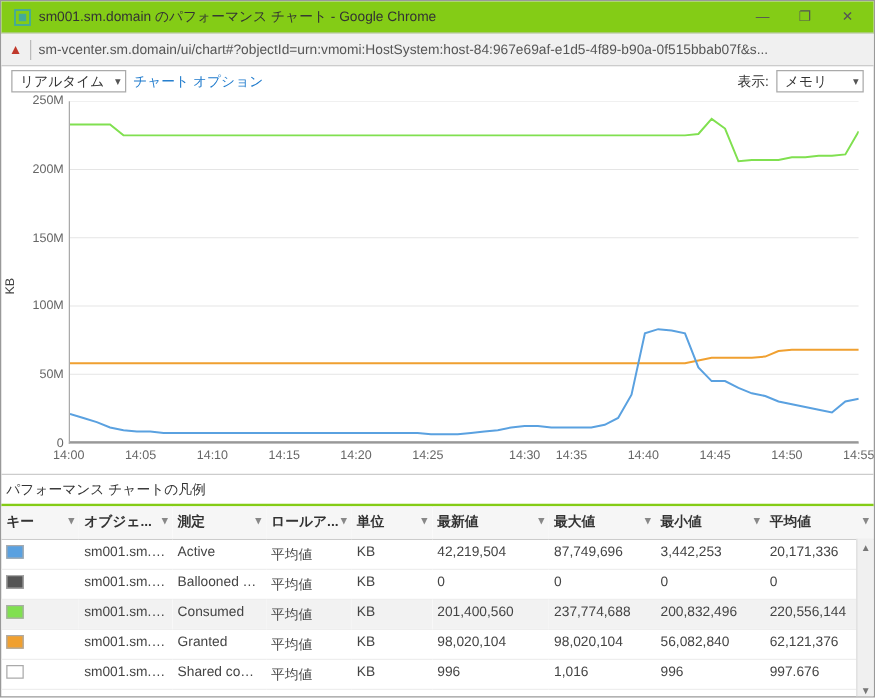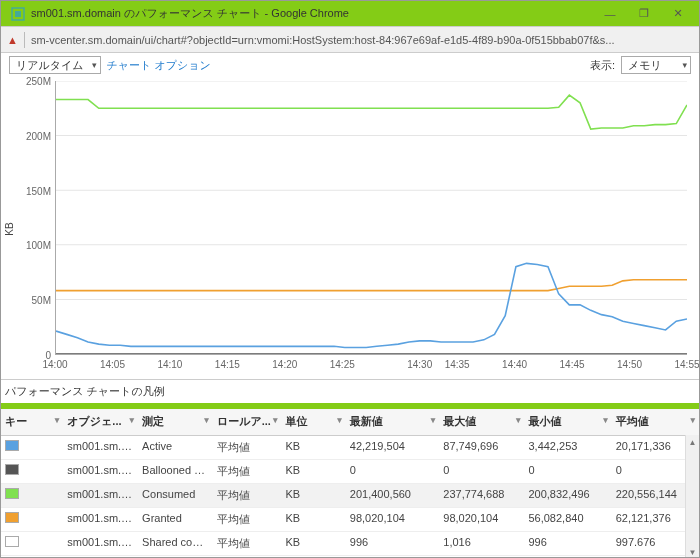--- a/index.html
+++ b/index.html
@@ -22,21 +22,21 @@
   .chart-area { position: relative; margin: 4px 8px 2px 8px; height: 296px; }
   .y-axis { position: absolute; left: 0; top: 0; bottom: 22px; width: 44px; }
   .y-tick { position: absolute; right: 2px; font-size: 10px; color: #666; transform: translateY(-50%); }
   .y-label { position: absolute; left: 0; top: 50%; transform: rotate(-90deg) translate(-50%, -50%); transform-origin: left top; font-size: 10px; color: #444; }
   .plot { position: absolute; left: 46px; right: 4px; top: 0; bottom: 22px; border-left: 1px solid #aaa; border-bottom: 1px solid #aaa; }
   .grid line { stroke: #e5e5e5; stroke-width: 1; }
   .series { fill: none; stroke-width: 1.6; }
   .x-labels { position: absolute; left: 46px; right: 4px; bottom: 0; height: 20px; }
   .x-tick { position: absolute; top: 2px; font-size: 10px; color: #666; transform: translateX(-50%); }
   .legend-header { padding: 4px 4px; font-size: 11px; color: #333; border-top: 1px solid #ccc; }
-  .table-wrap { height: 156px; overflow: hidden; position: relative; border-top: 6px solid #84cc16; }
+  .table-wrap { height: 156px; overflow: hidden; position: relative; border-top: 2px solid #84cc16; }
   table { width: 100%; border-collapse: collapse; font-size: 11px; table-layout: fixed; }
   th { background: #f6f6f6; text-align: left; padding: 2px 4px; border-bottom: 1px solid #ccc; color: #333; font-weight: 600; position: relative; height: 26px; white-space: nowrap; overflow: hidden; text-overflow: ellipsis; }
   th .filter { position: absolute; right: 4px; top: 6px; color: #888; font-size: 9px; }
   td { padding: 4px 4px; border-bottom: 1px solid #eee; color: #444; white-space: nowrap; overflow: hidden; text-overflow: ellipsis; vertical-align: top; }
   tr.sel td { background: #f2f2f2; }
   .swatch { display: inline-block; width: 14px; height: 11px; border: 1px solid #aaa; }
   .scroll-stub { position: absolute; right: 0; top: 26px; bottom: 0; width: 14px; background: #f0f0f0; border-left: 1px solid #ddd; }
   .scroll-stub .up, .scroll-stub .down { position: absolute; left: 0; right: 0; height: 14px; display: flex; align-items: center; justify-content: center; color: #777; font-size: 8px; }
   .scroll-stub .up { top: 0; } .scroll-stub .down { bottom: 0; }
 </style>

